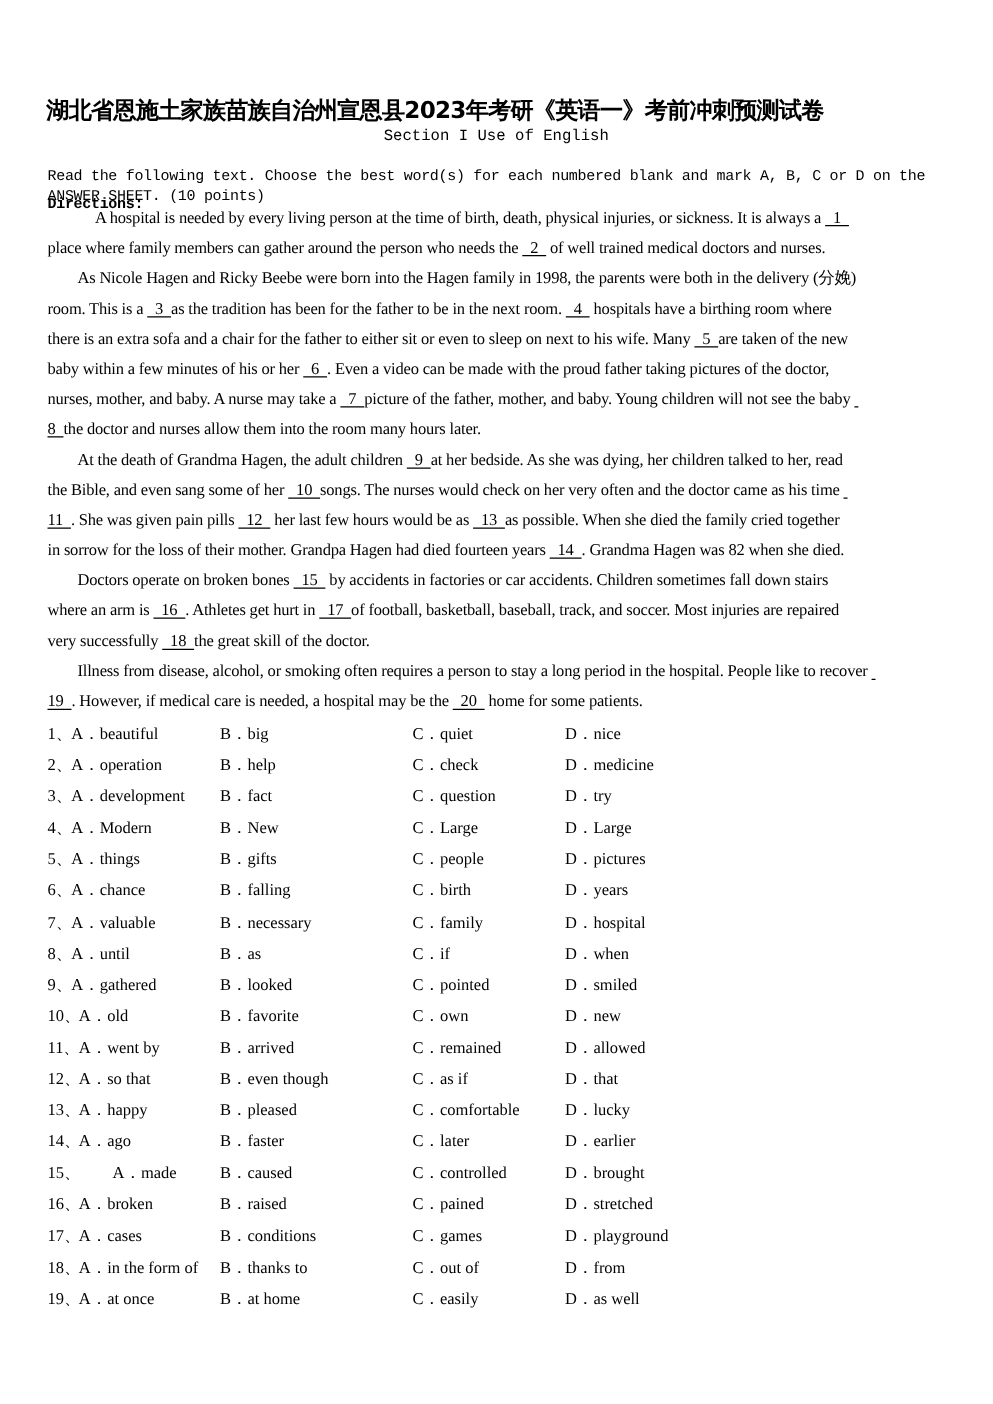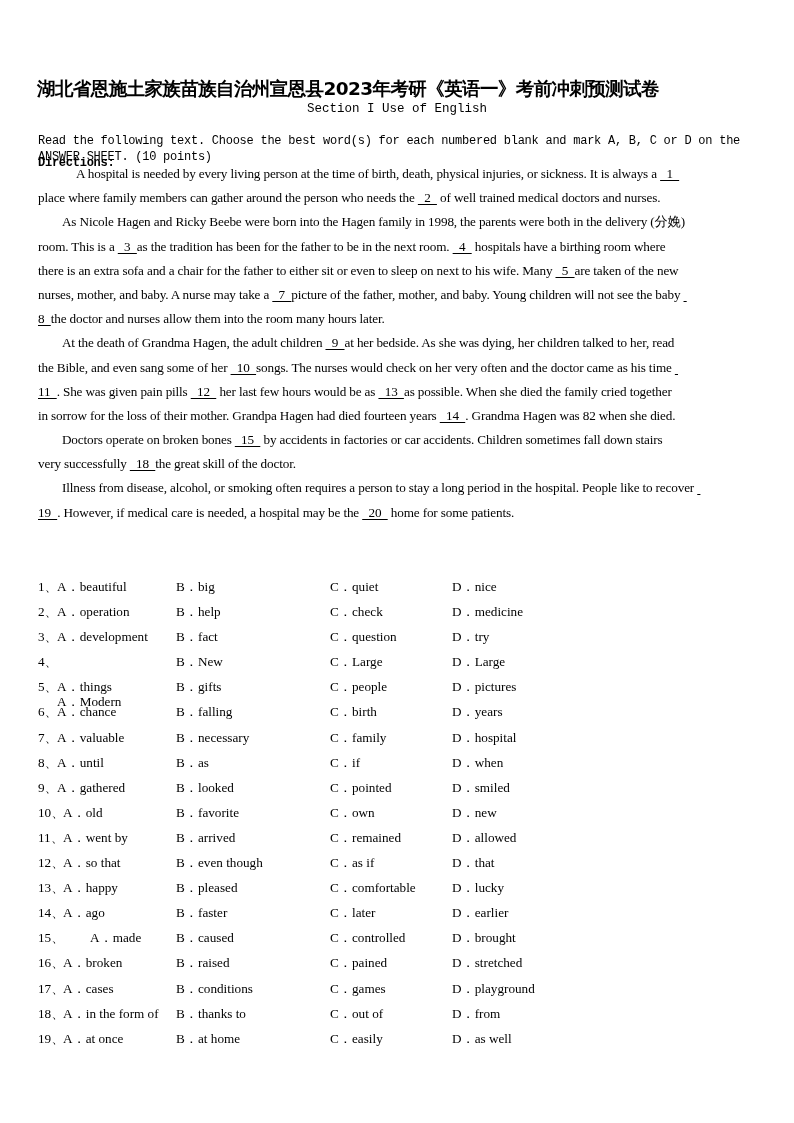--- a/index.html
+++ b/index.html
@@ -50,27 +50,29 @@
   <div class="mono dir-head">Directions:</div>
   <div class="mono dir-line1">Read the following text. Choose the best word(s) for each numbered blank and mark A, B, C or D on the</div>
   <div class="mono dir-line2">ANSWER SHEET. (10 points)</div>
 
   <div class="para" id="passage" style="top:162px;">
       <span class="line indent-first"><span>A hospital is needed by every living person at the time of birth, death, physical injuries, or sickness. It is always a </span><span class="blank">  1  </span></span>
       <span class="line"><span>place where family members can gather around the person who needs the </span><span class="blank">  2  </span><span> of well trained medical doctors and nurses.</span></span>
       <span class="line indent"><span>As Nicole Hagen and Ricky Beebe were born into the Hagen family in 1998, the parents were both in the delivery (分娩)</span></span>
       <span class="line"><span>room. This is a </span><span class="blank">  3  </span><span>as the tradition has been for the father to be in the next room. </span><span class="blank">  4  </span><span> hospitals have a birthing room where</span></span>
       <span class="line"><span>there is an extra sofa and a chair for the father to either sit or even to sleep on next to his wife. Many </span><span class="blank">  5  </span><span>are taken of the new</span></span>
+      <span class="line"><span>baby within a few minutes of his or her </span><span class="blank">  6  </span><span>. Even a video can be made with the proud father taking pictures of the doctor,</span></span>
       <span class="line"><span>nurses, mother, and baby. A nurse may take a </span><span class="blank">  7  </span><span>picture of the father, mother, and baby. Young children will not see the baby </span><span class="blank"> </span></span>
       <span class="line"><span class="blank">8  </span><span>the doctor and nurses allow them into the room many hours later.</span></span>
       <span class="line indent"><span>At the death of Grandma Hagen, the adult children </span><span class="blank">  9  </span><span>at her bedside. As she was dying, her children talked to her, read</span></span>
       <span class="line"><span>the Bible, and even sang some of her </span><span class="blank">  10  </span><span>songs. The nurses would check on her very often and the doctor came as his time </span><span class="blank"> </span></span>
       <span class="line"><span class="blank">11  </span><span>. She was given pain pills </span><span class="blank">  12  </span><span> her last few hours would be as </span><span class="blank">  13  </span><span>as possible. When she died the family cried together</span></span>
       <span class="line"><span>in sorrow for the loss of their mother. Grandpa Hagen had died fourteen years </span><span class="blank">  14  </span><span>. Grandma Hagen was 82 when she died.</span></span>
       <span class="line indent"><span>Doctors operate on broken bones </span><span class="blank">  15  </span><span> by accidents in factories or car accidents. Children sometimes fall down stairs</span></span>
+      <span class="line"><span>where an arm is </span><span class="blank">  16  </span><span>. Athletes get hurt in </span><span class="blank">  17  </span><span>of football, basketball, baseball, track, and soccer. Most injuries are repaired</span></span>
       <span class="line"><span>very successfully </span><span class="blank">  18  </span><span>the great skill of the doctor.</span></span>
       <span class="line indent"><span>Illness from disease, alcohol, or smoking often requires a person to stay a long period in the hospital. People like to recover </span><span class="blank"> </span></span>
       <span class="line"><span class="blank">19  </span><span>. However, if medical care is needed, a hospital may be the </span><span class="blank">  20  </span><span> home for some patients.</span></span>
     </div>
 
   <div class="options" id="options">
       <div class="opt-row">
         <span class="opt-num">1、</span>
         <span class="opt-a" style="left: 19px;">A．beautiful</span>
         <span class="opt-b">B．big</span>
@@ -86,21 +88,21 @@
       </div>
       <div class="opt-row">
         <span class="opt-num">3、</span>
         <span class="opt-a" style="left: 19px;">A．development</span>
         <span class="opt-b">B．fact</span>
         <span class="opt-c">C．question</span>
         <span class="opt-d">D．try</span>
       </div>
       <div class="opt-row">
         <span class="opt-num">4、</span>
-        <span class="opt-a" style="left: 19px; margin-top: 40px;">A．Modern</span>
+        <span class="opt-a" style="left: 19px;">A．Modern</span>
         <span class="opt-b">B．New</span>
         <span class="opt-c">C．Large</span>
         <span class="opt-d">D．Large</span>
       </div>
       <div class="opt-row">
         <span class="opt-num">5、</span>
         <span class="opt-a" style="left: 19px;">A．things</span>
         <span class="opt-b">B．gifts</span>
         <span class="opt-c">C．people</span>
         <span class="opt-d">D．pictures</span>

